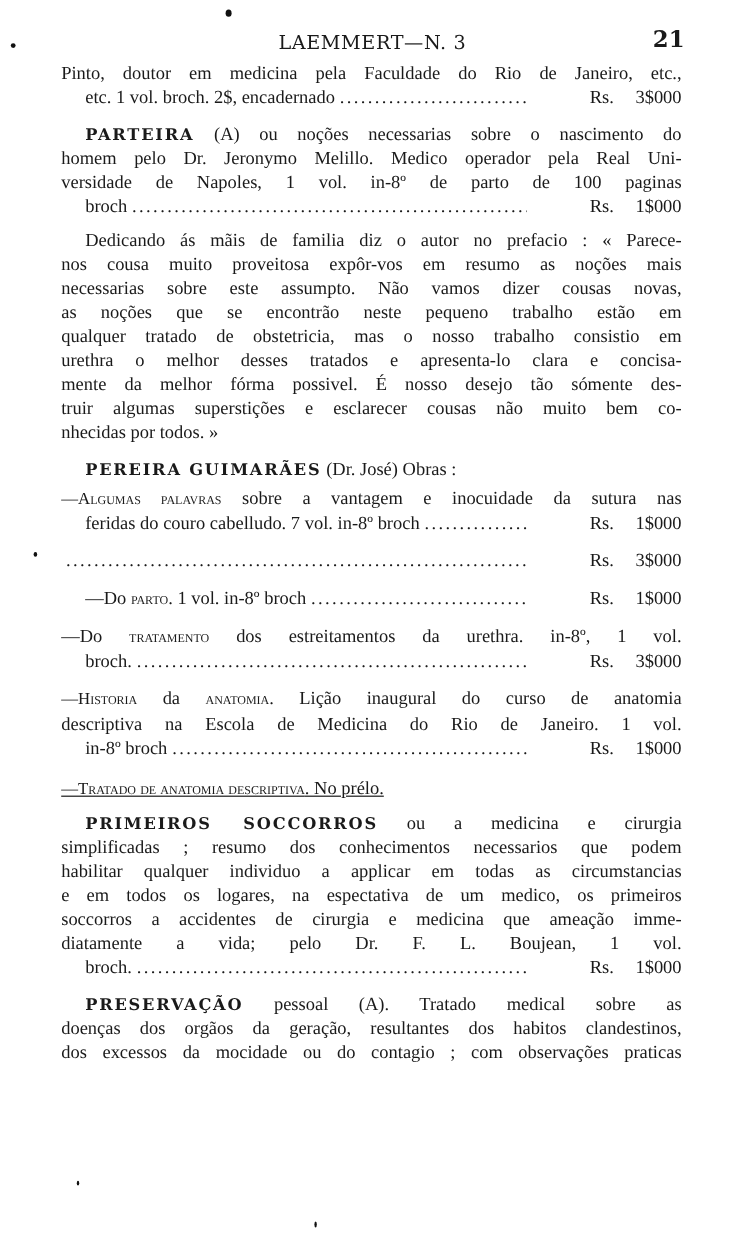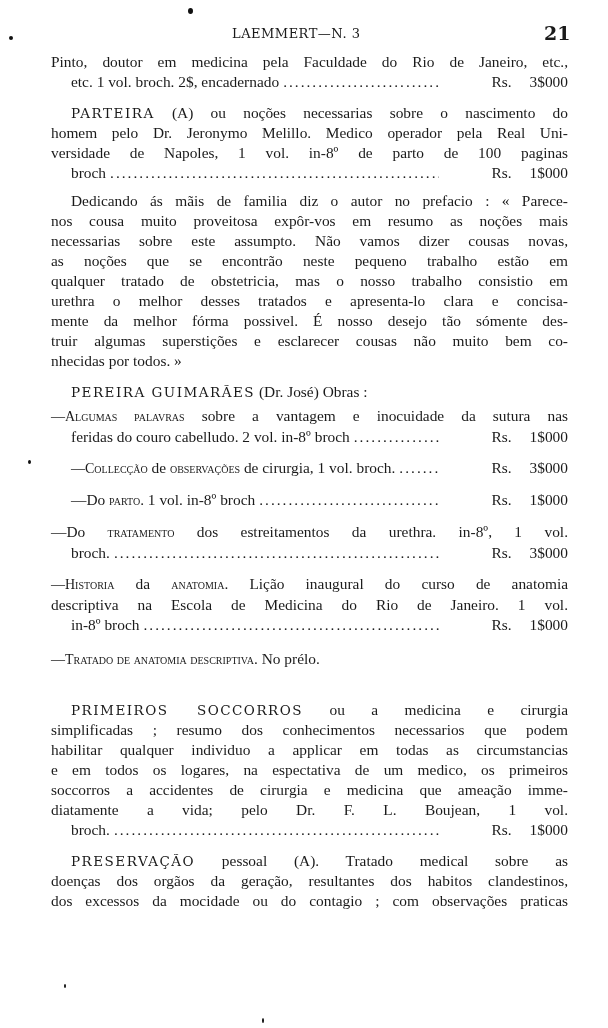--- a/index.html
+++ b/index.html
@@ -6,38 +6,38 @@
   body {
     width: 608px; height: 1028px; position: relative; overflow: hidden;
     font-family: "DejaVu Serif", "Liberation Serif", serif;
     color: #1a1a1a;
   }
   .page { position: absolute; left: 0; top: 0; width: 608px; height: 1028px; }
   .speck { position: absolute; background: #111; border-radius: 50%; }
   .header { position: absolute; top: 22px; left: 0; width: 608px; height: 24px; }
   .running-head {
     position: absolute; left: 232px; top: 4px;
-    font-size: 13px; letter-spacing: 0.5px; font-variant: small-caps;
+    font-size: 16px; letter-spacing: 0.5px; font-variant: small-caps;
   }
   .page-number {
     position: absolute; left: 544px; top: 0px;
     font-size: 19px; font-weight: bold; font-family: "DejaVu Serif", serif;
   }
   .column {
     position: absolute; left: 51px; top: 52px; width: 517px;
     font-family: "Liberation Serif", serif;
     font-size: 15.4px; line-height: 20px;
   }
   .entry { margin: 0 0 11px 0; text-align: justify; }
   .entry.tight { margin-bottom: 4px; }
   .indent { text-indent: 20px; }
   .line { display: block; white-space: nowrap; text-align: justify; text-align-last: justify; }
   .line.last-left { text-align-last: left; }
   .head-bold {
-    font-family: "DejaVu Serif", serif; font-weight: normal;
+    font-family: "DejaVu Serif", serif; font-weight: bold;
     font-size: 13.5px; letter-spacing: 1.5px;
   }
   .sc { font-variant: small-caps; font-size: 14px; }
   .leader-row { display: flex; align-items: baseline; white-space: nowrap; }
   .leader-row .txt { flex: 0 0 auto; margin-left: 20px; }
   .leader-row .dots { flex: 1 1 auto; overflow: hidden; letter-spacing: 2px; margin: 0 4px; }
   .leader-row .dots::before { content: "....................................................................................................................."; }
   .leader-row .price { flex: 0 0 auto; }
   .price .rs { margin-right: 18px; margin-left: 48px; }
   .quote { text-align: justify; }
@@ -92,29 +92,28 @@
       <span class="line last-left" style="text-align-last:left;">nhecidas por todos. »</span>
     </div>
 
     <div class="entry tight">
       <span class="line last-left indent"><b class="head-bold">PEREIRA GUIMARÃES</b><span> (Dr. José) Obras :</span></span>
     </div>
 
     <div class="entry">
       <span class="line"><span class="sc">—Algumas palavras</span><span> sobre a vantagem e inocuidade da sutura nas</span></span>
       <div class="leader-row">
-        <span class="txt">feridas do couro cabelludo. 2 vol. in-8º broch</span>
+        <span class="txt">feridas do couro cabelludo. 7 vol. in-8º broch</span>
         <span class="dots"></span>
         <span class="price"><span class="rs">Rs.</span><span>1$000</span></span>
       </div>
     </div>
 
     <div class="entry">
       <div class="leader-row">
-        <span class="txt"><span class="sc">—Collecção</span><span> de </span><span class="sc">observações</span><span> de cirurgia, 1 vol. broch.</span></span>
         <span class="dots"></span>
         <span class="price"><span class="rs">Rs.</span><span>3$000</span></span>
       </div>
     </div>
 
     <div class="entry">
       <div class="leader-row">
         <span class="txt"><span>—Do </span><span class="sc">parto</span><span>. 1 vol. in-8º broch</span></span>
         <span class="dots"></span>
         <span class="price"><span class="rs">Rs.</span><span>1$000</span></span>
@@ -133,21 +132,21 @@
     <div class="entry">
       <span class="line"><span class="sc">—Historia</span><span> da </span><span class="sc">anatomia</span><span>. Lição inaugural do curso de anatomia</span></span>
       <span class="line">descriptiva na Escola de Medicina do Rio de Janeiro. 1 vol.</span>
       <div class="leader-row">
         <span class="txt">in-8º broch</span>
         <span class="dots"></span>
         <span class="price"><span class="rs">Rs.</span><span>1$000</span></span>
       </div>
     </div>
 
-    <div class="entry" style="margin-top:14px;margin-bottom:30px;">
+    <div class="entry" style="margin-top:14px;margin-bottom:8px;text-decoration:underline;">
       <span class="line last-left"><span class="sc">—Tratado de anatomia descriptiva</span><span>. No prélo.</span></span>
     </div>
 
     <div class="entry">
       <span class="line indent"><b class="head-bold">PRIMEIROS SOCCORROS</b><span> ou a medicina e cirurgia</span></span>
       <span class="line">simplificadas ; resumo dos conhecimentos necessarios que podem</span>
       <span class="line">habilitar qualquer individuo a applicar em todas as circumstancias</span>
       <span class="line">e em todos os logares, na espectativa de um medico, os primeiros</span>
       <span class="line">soccorros a accidentes de cirurgia e medicina que ameação imme-</span>
       <span class="line">diatamente a vida; pelo Dr. F. L. Boujean, 1 vol.</span>

